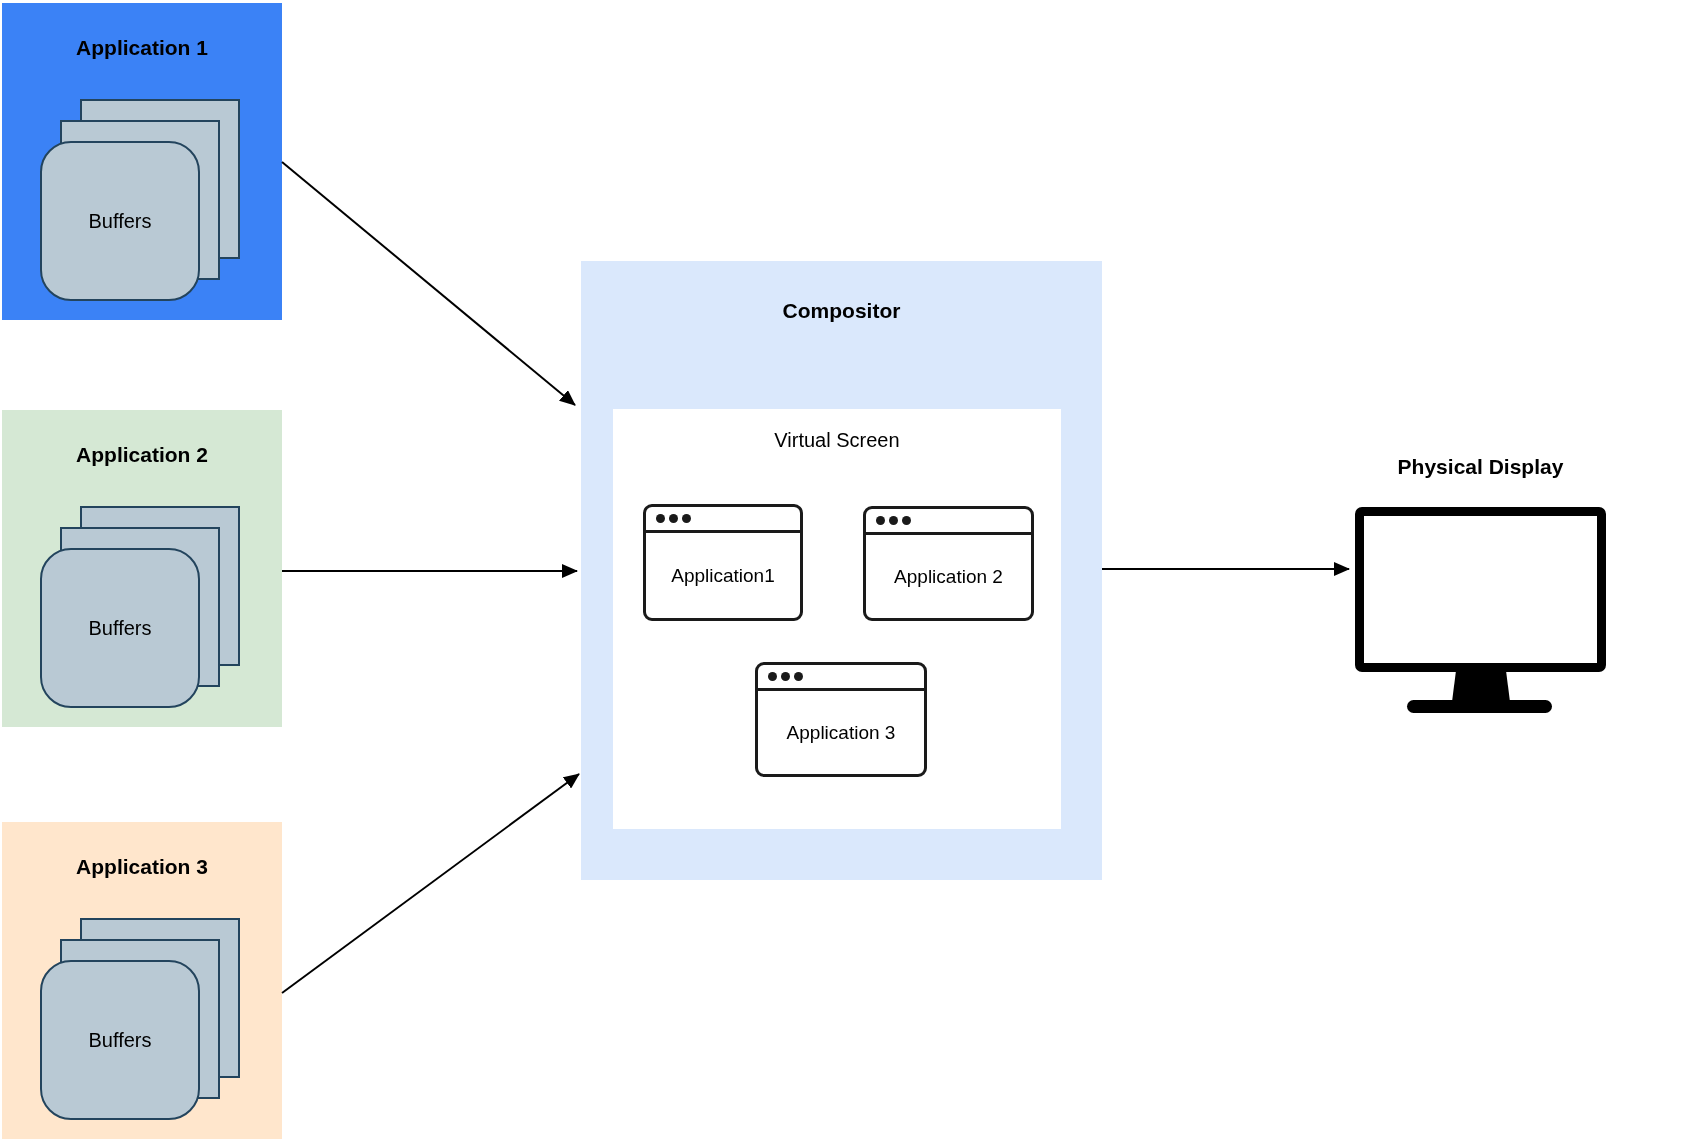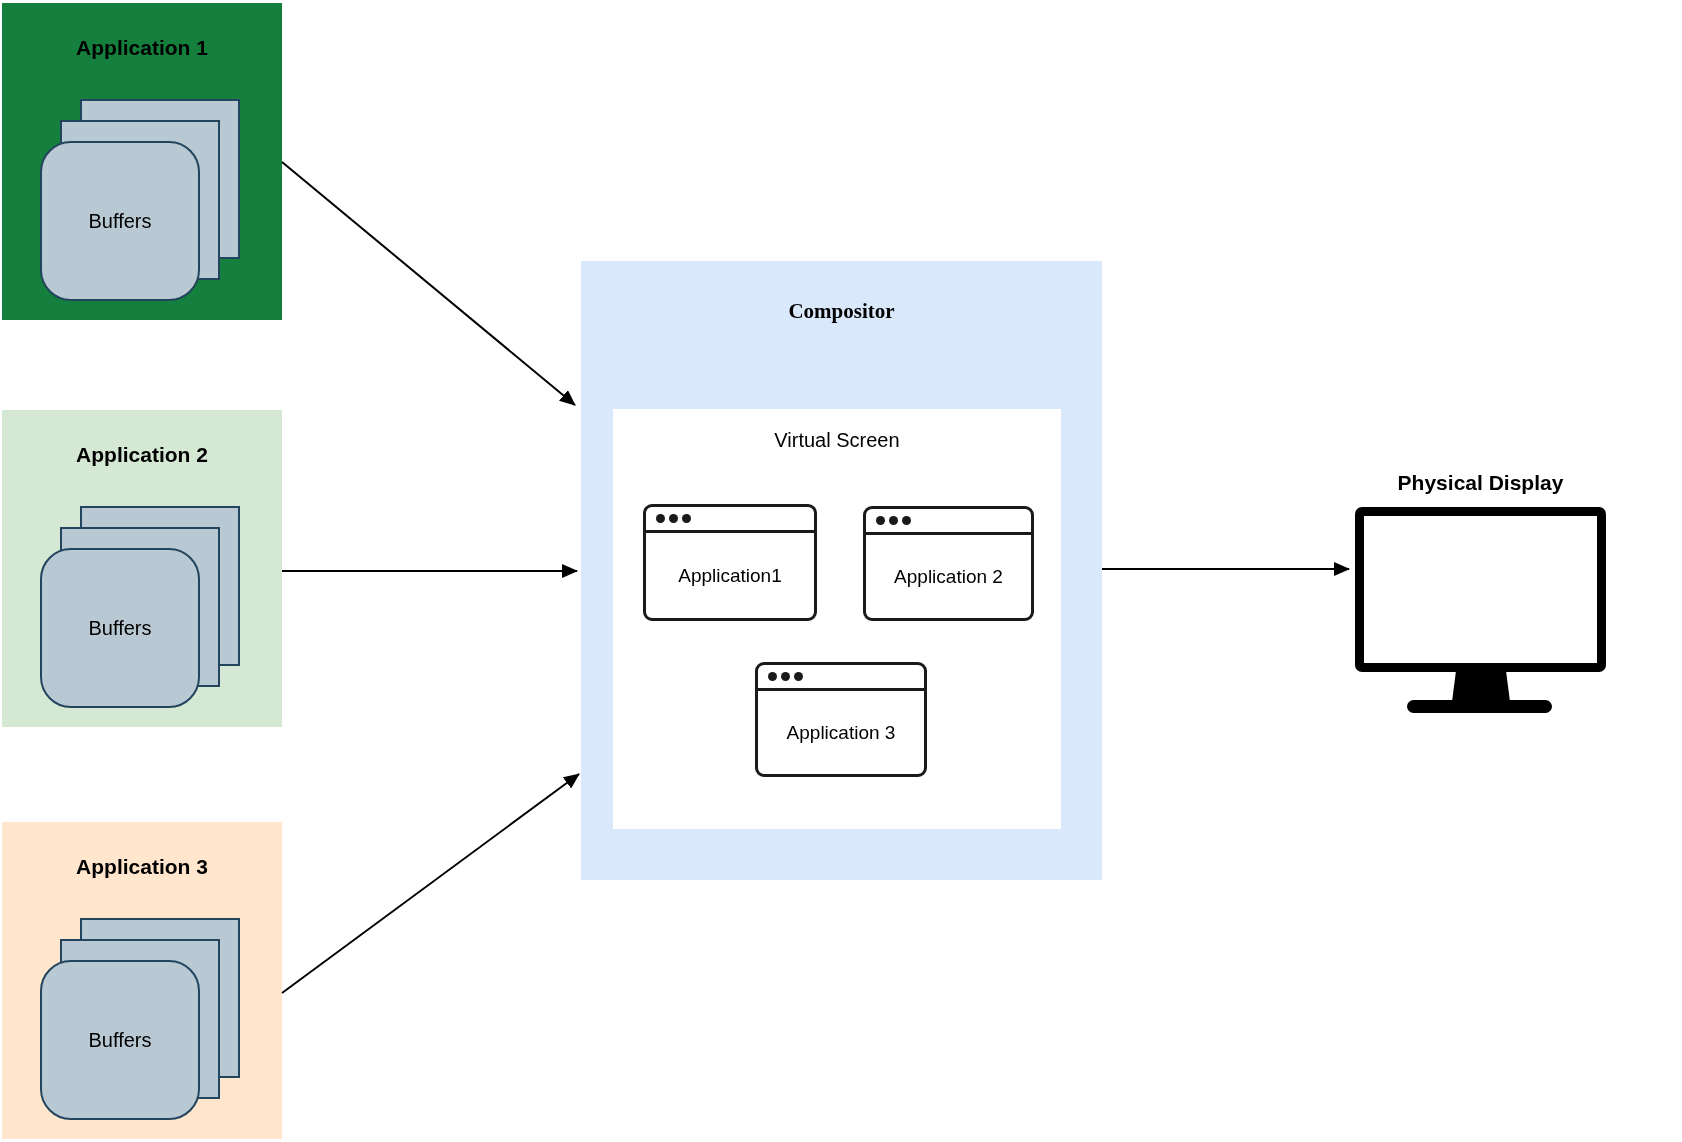--- a/index.html
+++ b/index.html
@@ -1,56 +1,56 @@
 <!DOCTYPE html>
 <html><head>
 <meta charset="utf-8">
 <style>
   html,body{margin:0;padding:0;background:#ffffff;}
   body{font-family:"Liberation Sans", sans-serif; color:#000;}
   .canvas{position:relative;width:1682px;height:1142px;background:#fff;overflow:hidden;}
 
   
   .app-box{position:absolute;left:2px;width:280px;height:317px;}
-  .app-box.app1{top:3px;background:#15803d;}
+  .app-box.app1{top:3px;background:#3b82f6;}
   .app-box.app2{top:410px;background:#d5e8d4;}
   .app-box.app3{top:822px;background:#ffe6cc;}
   .app-title{position:absolute;top:33px;left:0;width:100%;text-align:center;
              font-weight:700;font-size:21px;}
   .buffer-stack{position:absolute;left:0;top:0;width:100%;height:100%;}
   .buf{position:absolute;width:160px;height:160px;background:#b9c9d4;
        border:2px solid #23445d;box-sizing:border-box;}
   .buf.b-back{left:78px;top:96px;}
   .buf.b-mid{left:58px;top:117px;}
   .buf.b-front{left:38px;top:138px;display:flex;align-items:center;justify-content:center;border-radius:31px;}
   .buf-label{font-size:20px;}
 
   
   .compositor{position:absolute;left:581px;top:261px;width:521px;height:619px;
               background:#dae8fc;}
   .compositor-title{position:absolute;top:38px;left:0;width:100%;text-align:center;
-                    font-weight:700;font-size:21px;font-family:Liberation Serif, serif;}
+                    font-weight:700;font-size:21px;}
   .virtual-screen{position:absolute;left:32px;top:100px;width:448px;height:420px;
                   background:#ffffff;margin-top:48px;}
   .vs-title{position:absolute;top:20px;left:0;width:100%;text-align:center;font-size:20px;}
 
   
   .win{position:absolute;background:#fff;border:3px solid #1a1a1a;border-radius:9px;
        box-sizing:border-box;display:flex;flex-direction:column;}
-  .win.w1{left:30px;top:95px;width:174px;height:117px;}
+  .win.w1{left:30px;top:95px;width:160px;height:117px;}
   .win.w2{left:250px;top:97px;width:171px;height:115px;}
   .win.w3{left:142px;top:253px;width:172px;height:115px;}
   .win-titlebar{height:23px;border-bottom:3px solid #1a1a1a;display:flex;
                 align-items:center;padding-left:10px;flex:0 0 auto;}
   .dot{width:9px;height:9px;border-radius:50%;background:#1a1a1a;margin-right:4px;}
   .win-body{flex:1;display:flex;align-items:center;justify-content:center;font-size:19px;}
 
   
   .display-title{position:absolute;left:1355px;top:455px;width:251px;text-align:center;
-                 font-weight:700;font-size:21px;margin-top:16px;}
+                 font-weight:700;font-size:21px;}
   .monitor-screen{position:absolute;left:1355px;top:507px;width:251px;height:165px;
                   background:#fff;border:9px solid #000;border-radius:7px;box-sizing:border-box;}
   .monitor-neck{position:absolute;left:1452px;top:670px;width:58px;height:32px;background:#000;
                 clip-path:polygon(7% 0,93% 0,100% 100%,0 100%);}
   .monitor-base{position:absolute;left:1407px;top:700px;width:145px;height:13px;background:#000;
                 border-radius:7px;}
 
   
   .arrows{position:absolute;left:0;top:0;width:1682px;height:1142px;pointer-events:none;}
 </style>

